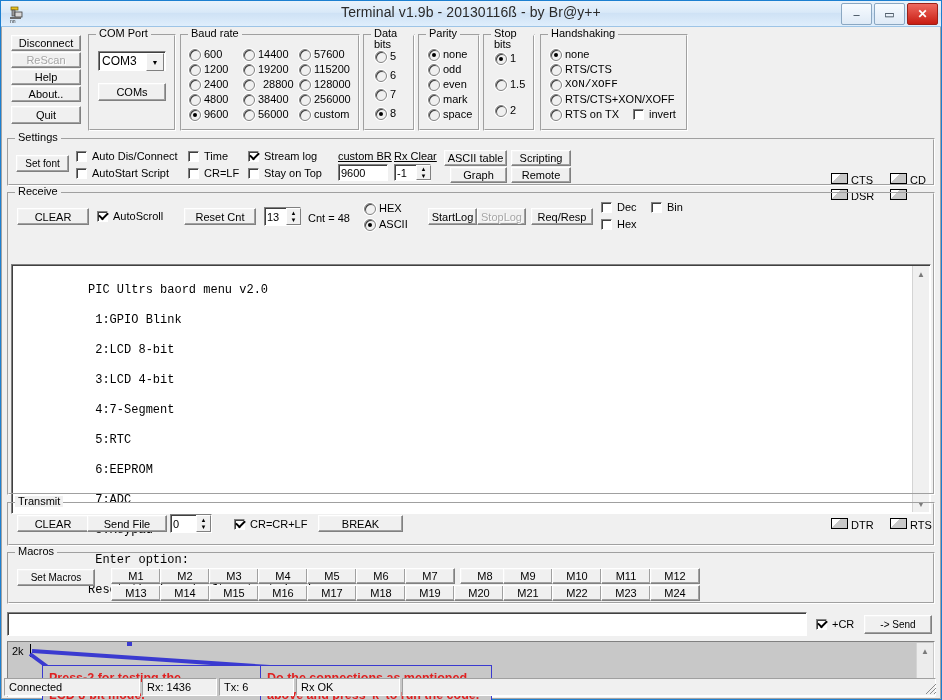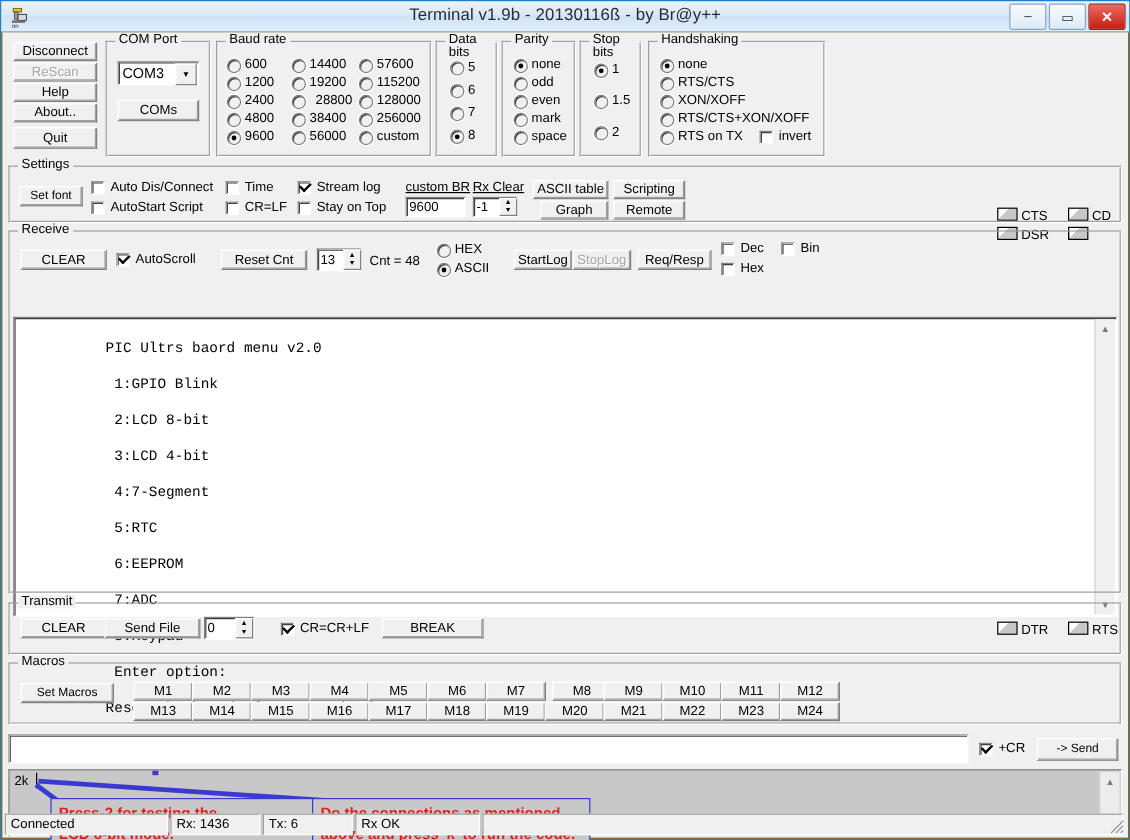--- a/index.html
+++ b/index.html
@@ -1,19 +1,19 @@
 <!DOCTYPE html>
 <html><head>
 <meta charset="utf-8">
 <style>
   html,body{margin:0;padding:0;background:#fff;}
   body{width:942px;height:700px;overflow:hidden;font-family:"Liberation Sans",sans-serif;font-size:11px;color:#000;}
 
   .window{position:relative;width:942px;height:700px;box-sizing:border-box;
-          border:1px solid #1c7fd0;background:#a16207;}
+          border:1px solid #1c7fd0;background:#a3a3a3;}
 
   
   .titlebar{position:relative;height:25px;
       background:linear-gradient(to bottom,#e9f2fb 0%,#d9e9f8 45%,#cfe2f5 50%,#dfeefc 100%);
       border-bottom:1px solid #9dc4e6;}
   .titlebar .appicon{position:absolute;left:6px;top:3px;width:20px;height:20px;}
   .titlebar .title{position:absolute;left:0;right:0;top:3px;text-align:center;
       font-size:14px;color:#2a2a2a;letter-spacing:.1px;}
   .wbtns{position:absolute;right:3px;top:2px;display:flex;gap:2px;}
   .wbtn{width:29px;height:20px;border:1px solid #8aa7c2;border-radius:2px;
@@ -170,21 +170,21 @@
       <span class="cap">Stop bits</span>
       <div class="rad on" style="left:11px;top:17px;">1</div>
       <div class="rad" style="left:11px;top:43px;">1.5</div>
       <div class="rad" style="left:11px;top:69px;">2</div>
     </div>
 
     <div class="grp" style="left:538px;top:7px;width:148px;height:97px;">
       <span class="cap">Handshaking</span>
       <div class="rad on" style="left:9px;top:13px;">none</div>
       <div class="rad" style="left:9px;top:28px;">RTS/CTS</div>
-      <div class="rad" style="left:9px;top:43px;">XON/XOFF</div>
+      <div class="rad" style="left:9px;top:43px;font-family:Liberation Mono, monospace;">XON/XOFF</div>
       <div class="rad" style="left:9px;top:58px;">RTS/CTS+XON/XOFF</div>
       <div class="rad" style="left:9px;top:73px;">RTS on TX</div>
       <div class="chk" style="left:92px;top:73px;">invert</div>
     </div>
 
     <div class="grp" style="left:5px;top:111px;width:928px;height:48px;">
       <span class="cap">Settings</span>
       <div class="btn" style="left:8px;top:16px;width:53px;height:17px;font-size:10px;">Set font</div>
 
       <div class="chk" style="left:68px;top:11px;">Auto Dis/Connect</div>

